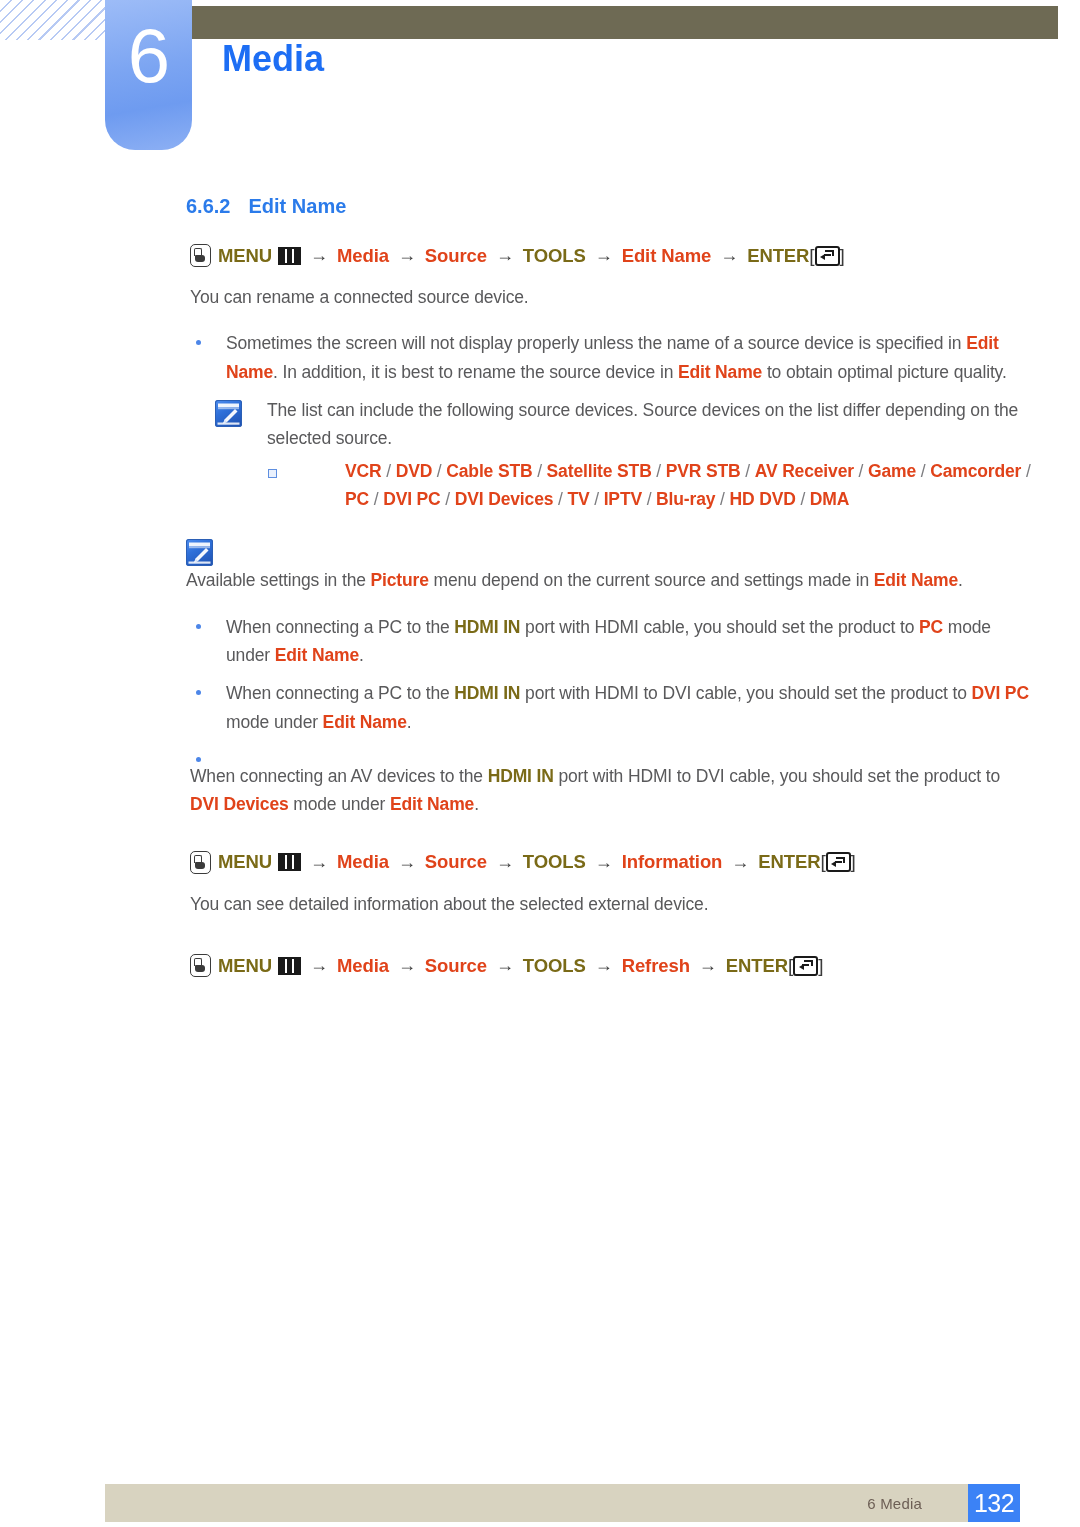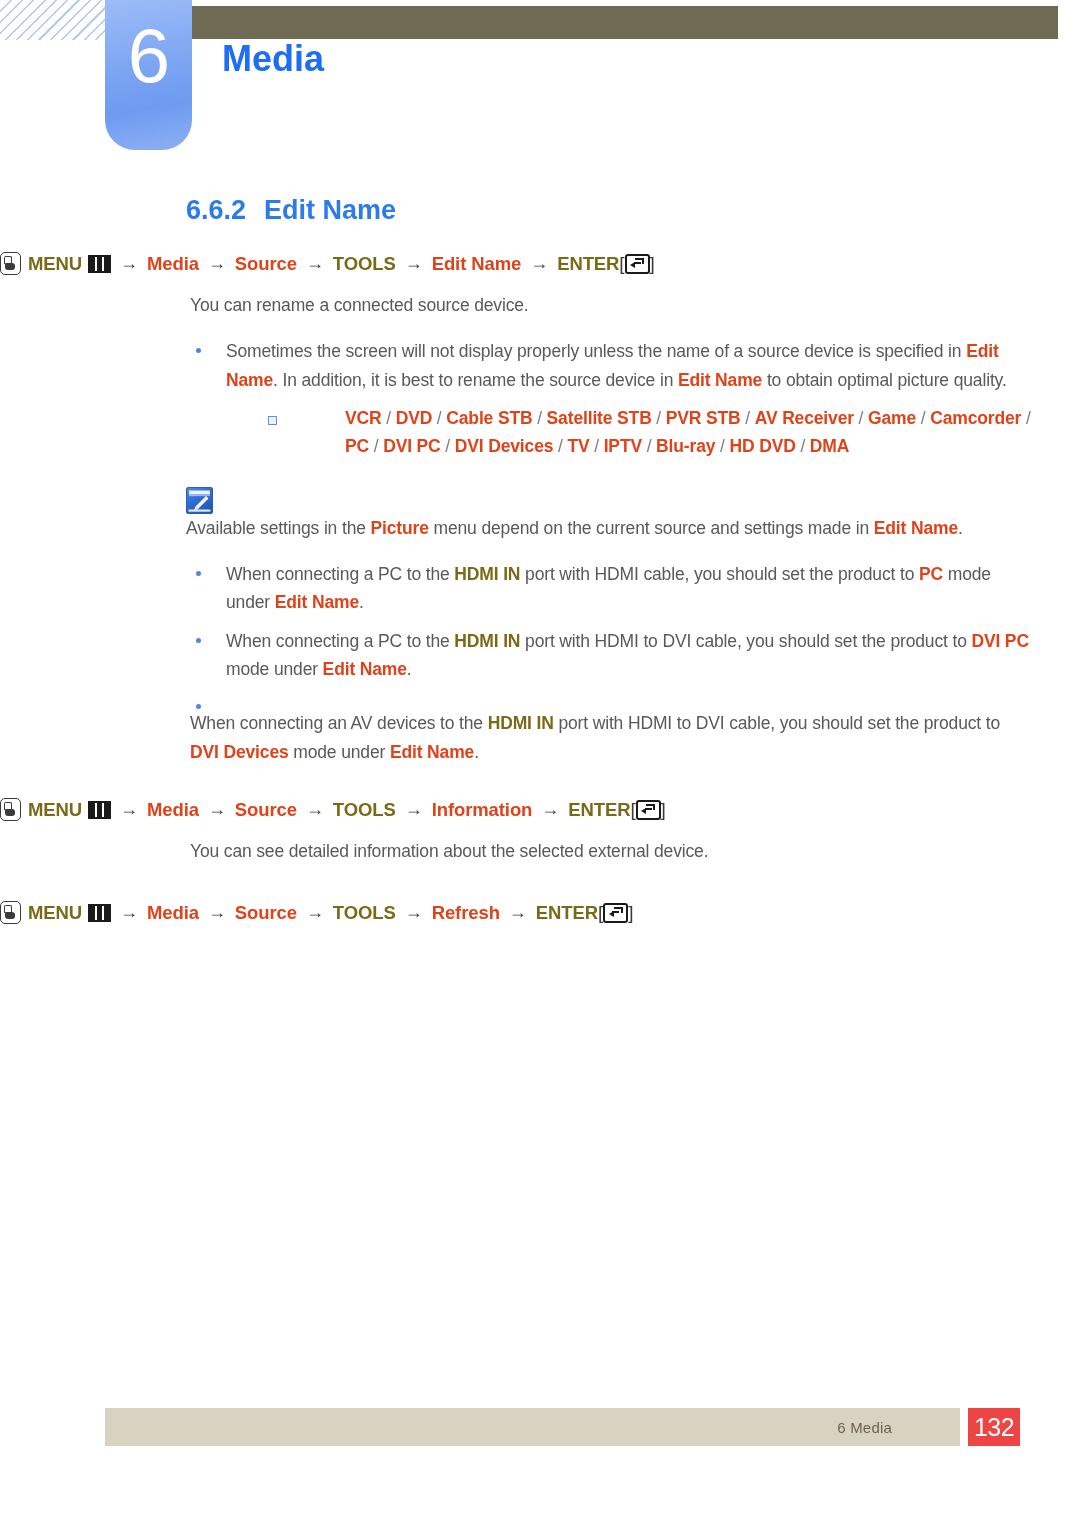--- a/index.html
+++ b/index.html
@@ -78,28 +78,29 @@
   
   .content {
     position: absolute;
     top: 195px;
     left: 0;
     width: 1080px;
   }
 
   .sec-head {
     margin: 0 0 0 186px;
-    font-size: 27px;
+    font-size: 20px;
     font-weight: bold;
     color: #2b7bea;
     letter-spacing: 0px;
   }
   .sec-head .num { margin-right: 18px; }
 
   .menu-path {
+    margin-left: 190px;
     font-size: 18.5px;
     font-weight: bold;
     color: #7a6a17;
     letter-spacing: -0.1px;
     white-space: nowrap;
     display: flex;
     align-items: center;
   }
   .menu-path .seg-olive { color: #7a6a17; }
   .menu-path .seg-orange { color: #e0431a; }
@@ -280,40 +281,41 @@
     color: #e0431a;
     line-height: 1.62;
     letter-spacing: -0.15px;
   }
   .dev-list .sep { color: #7d7d80; font-weight: normal; }
 
   
   .page-footer {
     position: absolute;
     left: 105px;
-    top: 1408px;
+    top: 1484px;
     width: 855px;
     height: 38px;
     background: #d8d3c0;
+    padding-left: 30px;
   }
   .footer-label {
     position: absolute;
     right: 68px;
     top: 11px;
     font-size: 15px;
     color: #6d5f55;
     letter-spacing: 0.2px;
   }
   .footer-pagebox {
     position: absolute;
     left: 863px;
     top: 0;
     width: 52px;
     height: 38px;
-    background: #ef4444;
+    background: #3b82f6;
   }
   .footer-pagenum {
     position: absolute;
     left: 0; top: 5px;
     width: 52px;
     text-align: center;
     font-size: 25px;
     color: #ffffff;
     letter-spacing: -0.5px;
   }
@@ -362,20 +364,34 @@
 
     <div class="para p-plain" style="margin-bottom:18px;">You can rename a connected source device.</div>
 
     <div class="bullet-row" style="margin-bottom:10px;">
       <div class="bullet-dot">
           <i></i>
         </div>
       <div class="bullet-text para">Sometimes the screen will not display properly unless the name of a source device is specified in <b class="or">Edit Name</b>. In addition, it is best to rename the source device in <b class="or">Edit Name</b> to obtain optimal picture quality.</div>
     </div>
 
+    <div class="note-row" style="margin-left:215px;width:815px;margin-bottom:4px;">
+      <div class="note-icon">
+        <div class="pad">
+          <svg width="27" height="27" viewBox="0 0 27 27">
+            <rect x="3" y="3.5" width="21" height="4" fill="#ffffff" opacity="0.92"></rect>
+            <rect x="3" y="8" width="21" height="1.2" fill="#ffffff" opacity="0.5"></rect>
+            <path d="M20 9 L9.5 19.5 L8 23.5 L12 22 L22.5 11.5 Z" fill="#ffffff" opacity="0.95"></path>
+            <path d="M8 23.5 L12 22 L10.2 20.2 Z" fill="#cfdff8"></path>
+            <rect x="2.5" y="22.5" width="22" height="2.2" fill="#ffffff" opacity="0.85"></rect>
+          </svg>
+        </div>
+      </div>
+      <div class="note-text para">The list can include the following source devices. Source devices on the list differ depending on the selected source.</div>
+    </div>
 
     <div class="sq-row" style="margin-left:268px;width:770px;margin-bottom:22px;">
       <div class="sq-dot">
           <i></i>
         </div>
       <div class="sq-text dev-list"><span>VCR</span><span class="sep"> / </span><span>DVD</span><span class="sep"> / </span><span>Cable STB</span><span class="sep"> / </span><span>Satellite STB</span><span class="sep"> / </span><span>PVR STB</span><span class="sep"> / </span><span>AV Receiver</span><span class="sep"> / </span><span>Game</span><span class="sep"> / </span><span>Camcorder</span><span class="sep"> / </span><span>PC</span><span class="sep"> / </span><span>DVI PC</span><span class="sep"> / </span><span>DVI Devices</span><span class="sep"> / </span><span>TV</span><span class="sep"> / </span><span>IPTV</span><span class="sep"> / </span><span>Blu-ray</span><span class="sep"> / </span><span>HD DVD</span><span class="sep"> / </span><span>DMA</span></div>
     </div>
 
     <div class="note-row" style="margin-left:186px;width:850px;margin-bottom:18px;flex-direction:column;">
       <div class="note-icon">

